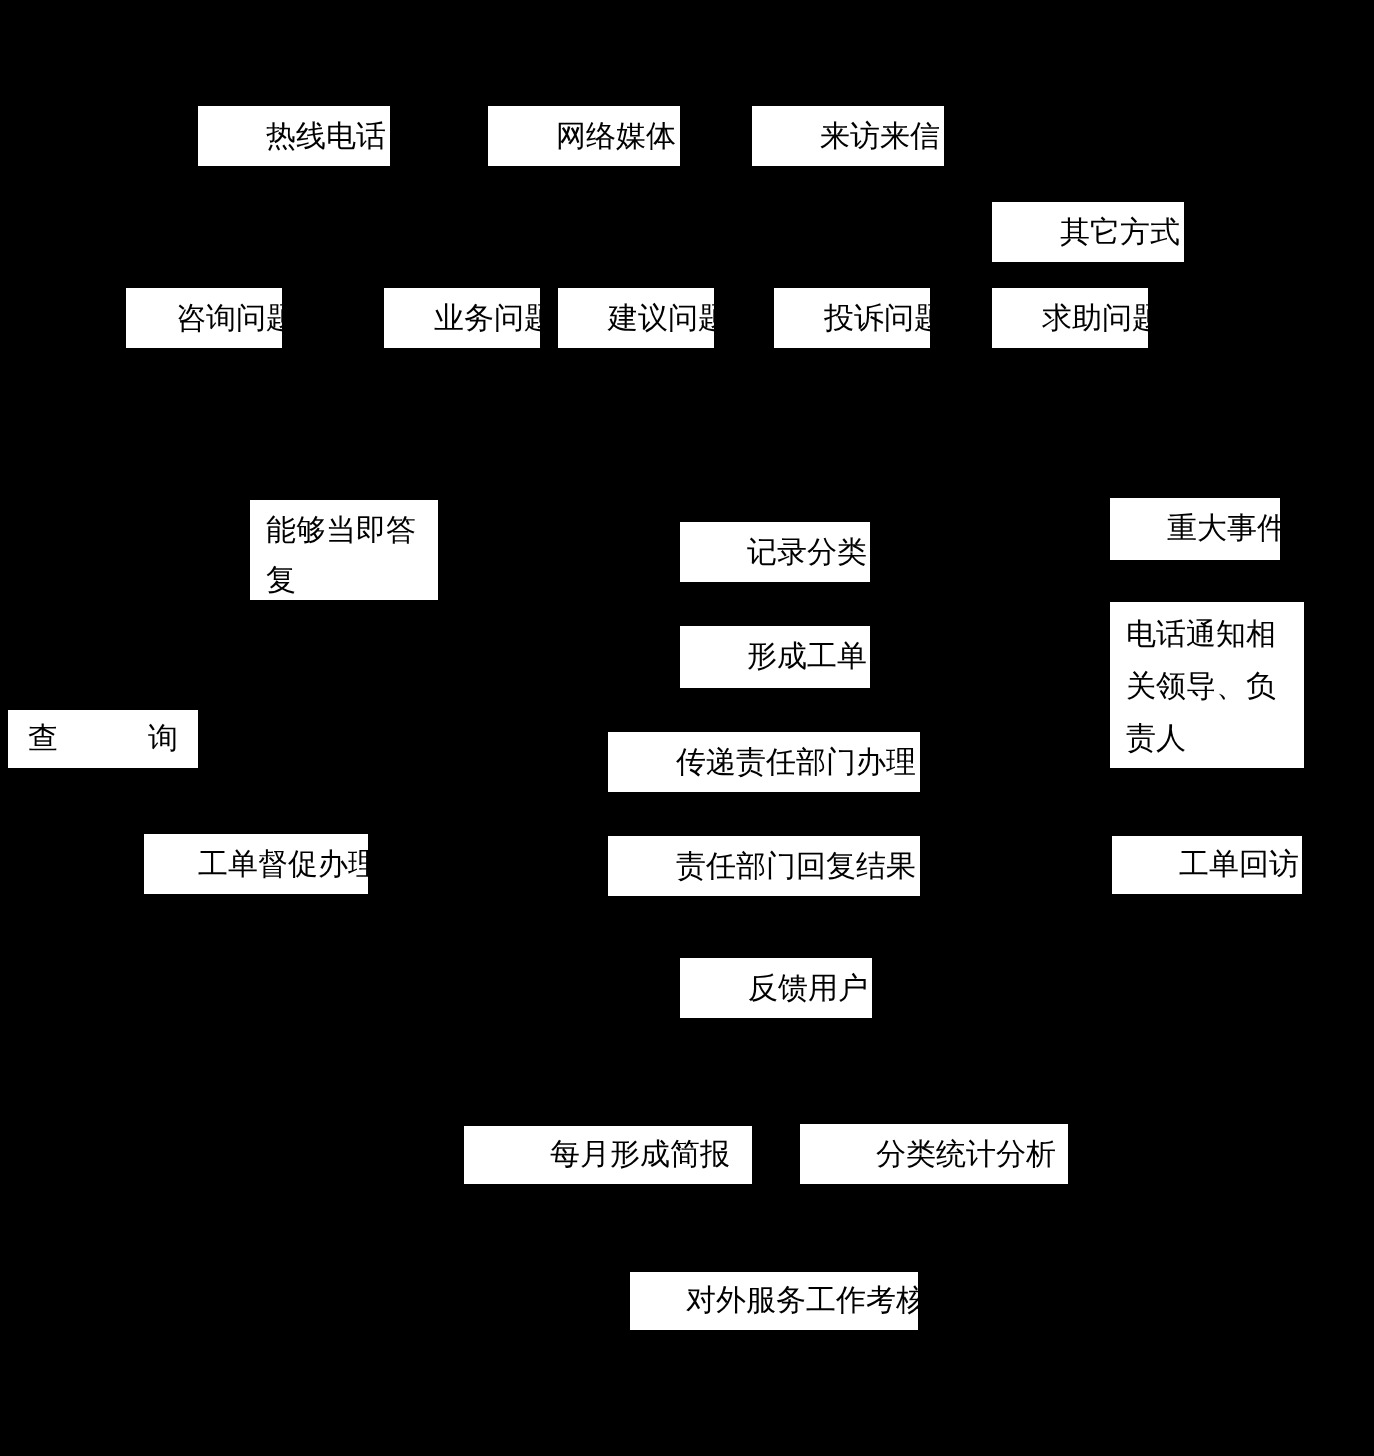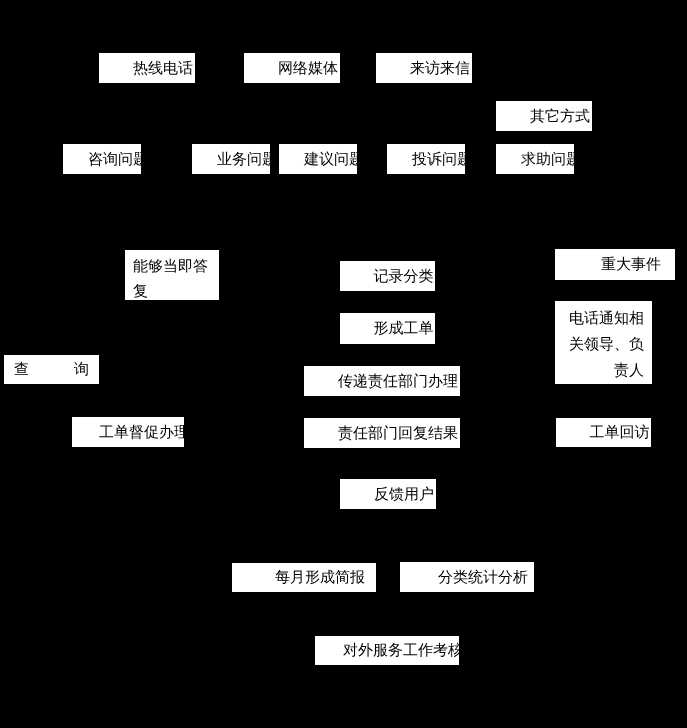--- a/index.html
+++ b/index.html
@@ -31,21 +31,21 @@
     text-align: center;
     white-space: nowrap;
   }
   .node.left {
     text-align: left;
     padding: 3px 8px;
     line-height: 25px;
     word-break: break-all;
   }
   .node.left3 {
-    text-align: right;
+    text-align: left;
     padding: 4px 8px;
     line-height: 26px;
     word-break: break-all;
   }
   .node.spread {
     display: flex;
     align-items: center;
     justify-content: space-between;
     padding: 0 10px;
     white-space: nowrap;
@@ -76,17 +76,17 @@
 
   <div class="node center" style="left:340px; top:261px; width:95px;  height:30px;">记录分类</div>
   <div class="node center" style="left:340px; top:313px; width:95px;  height:31px;">形成工单</div>
   <div class="node center" style="left:304px; top:366px; width:156px; height:30px;">传递责任部门办理</div>
   <div class="node center" style="left:304px; top:418px; width:156px; height:30px;">责任部门回复结果</div>
   <div class="node center" style="left:340px; top:479px; width:96px;  height:30px;">反馈用户</div>
   <div class="node center" style="left:232px; top:563px; width:144px; height:29px;">每月形成简报</div>
   <div class="node center" style="left:400px; top:562px; width:134px; height:30px;">分类统计分析</div>
   <div class="node center" style="left:315px; top:636px; width:144px; height:29px;">对外服务工作考核</div>
 
-  <div class="node center" style="left:555px; top:249px; width:120px; height:31px;">重大事件</div>
+  <div class="node center" style="left:555px; top:249px; width:85px; height:31px;">重大事件</div>
   <div class="node left3" style="left:555px; top:301px; width:97px; height:83px;">电话通知相关领导、负责人</div>
   <div class="node center" style="left:556px; top:418px; width:95px; height:29px;">工单回访</div>
 
 </div>
 
 </body></html>

